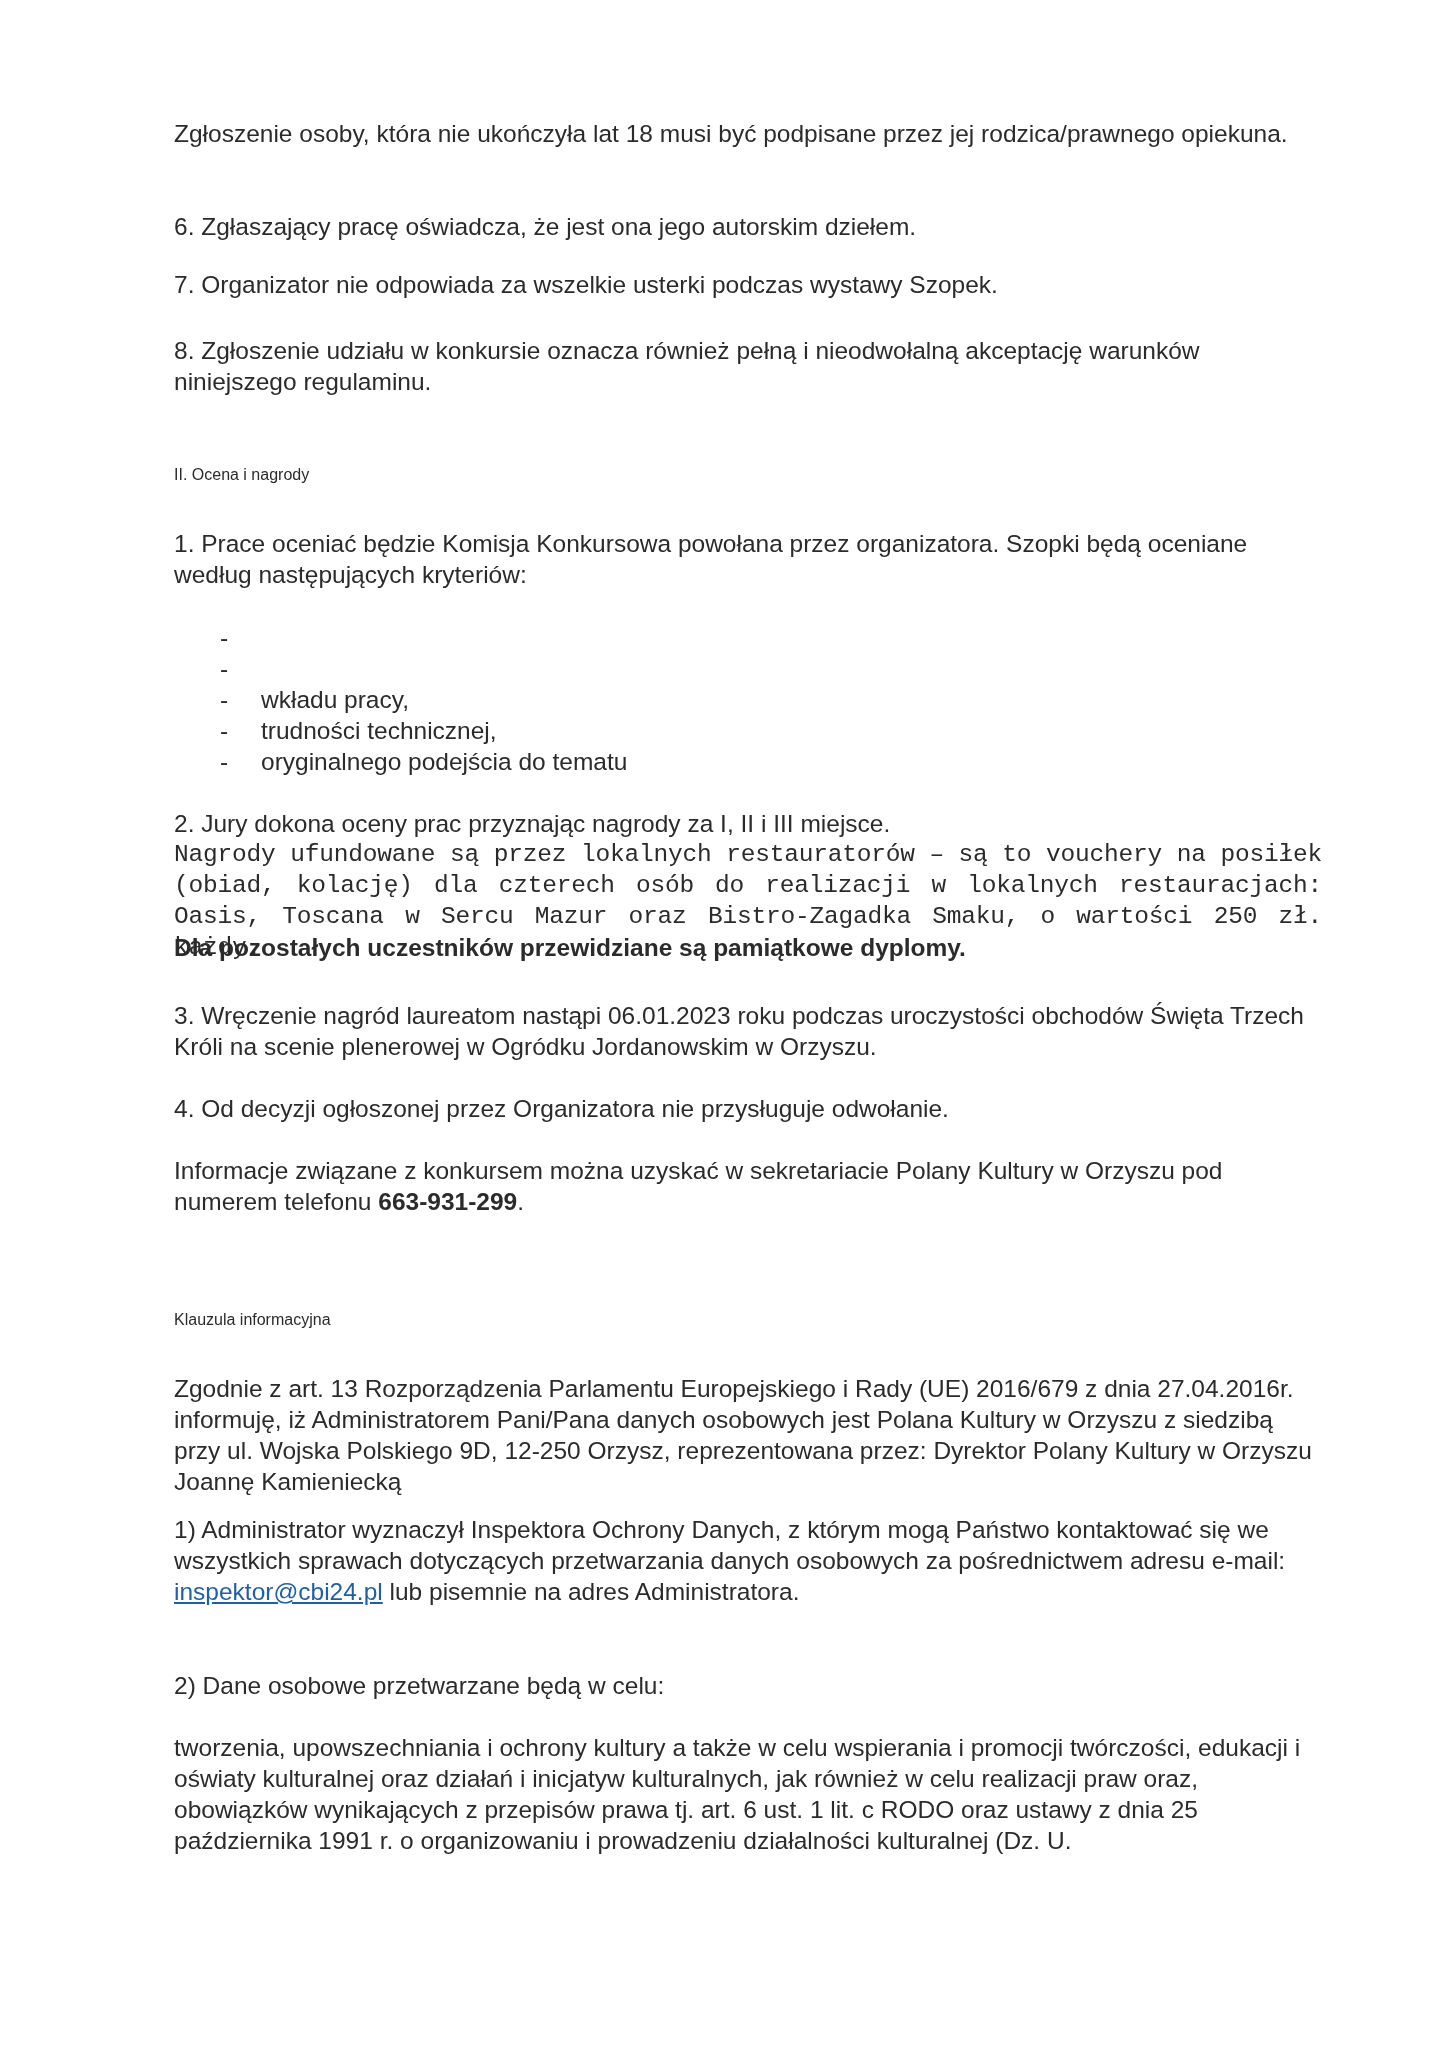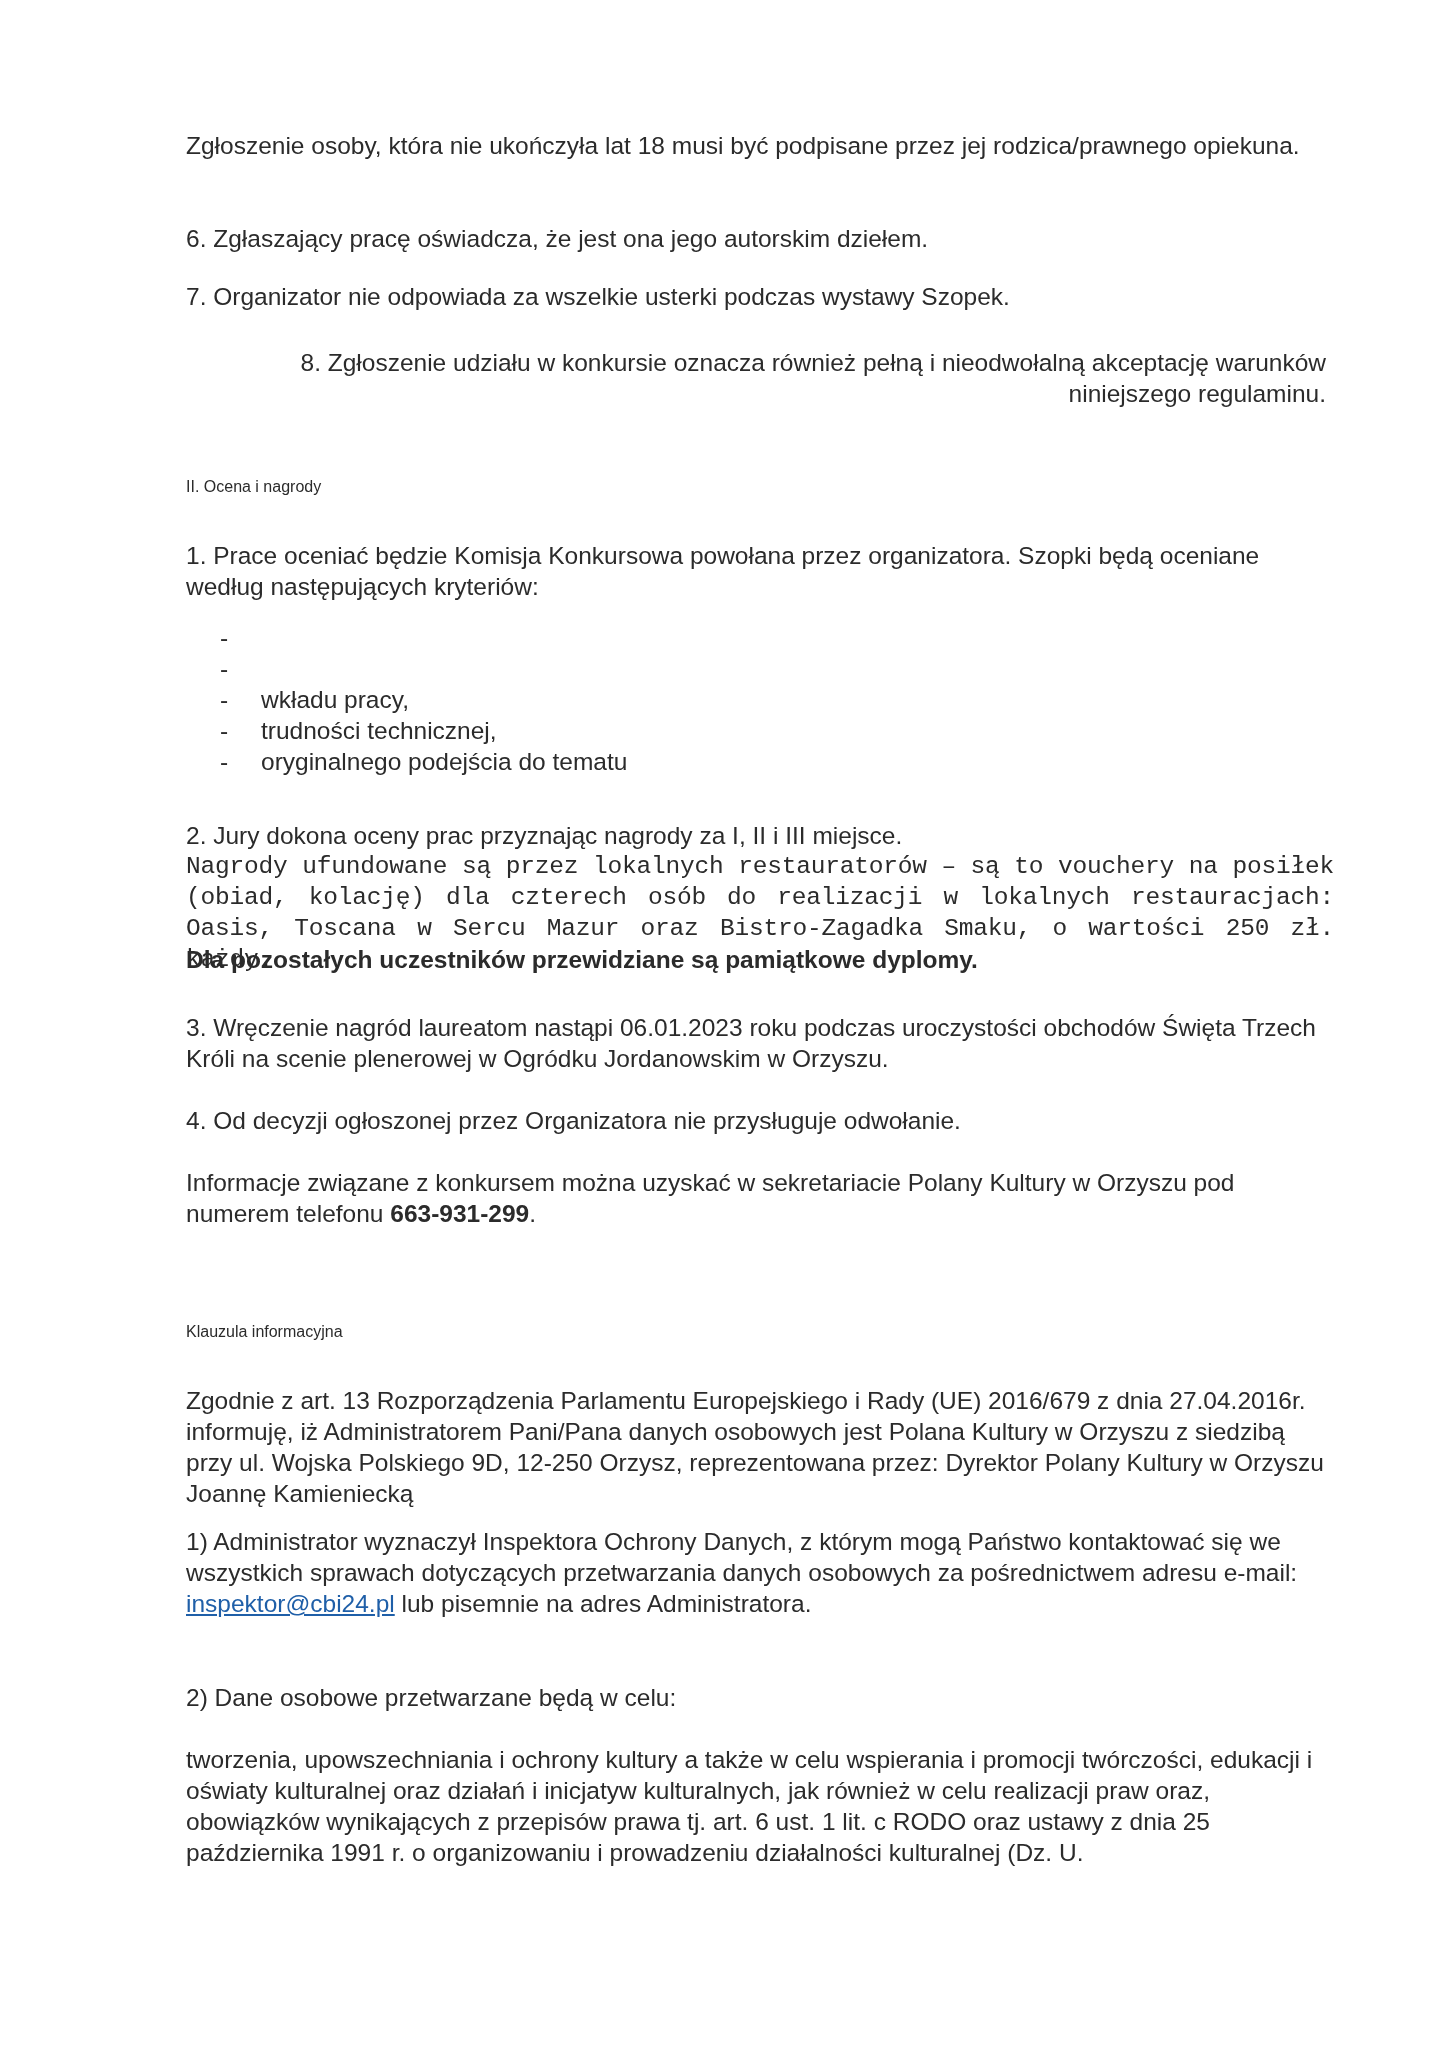--- a/index.html
+++ b/index.html
@@ -4,39 +4,39 @@
 <style>
   html, body { margin: 0; padding: 0; background: #ffffff; }
   body {
     width: 1448px; height: 2048px; position: relative; overflow: hidden;
     font-family: "Liberation Sans", sans-serif;
     color: #2b2b2b;
     font-size: 24.5px;
     line-height: 31px;
   }
   .page { position: absolute; left: 174px; top: 0; width: 1150px; }
-  .blk { position: absolute; left: 0; width: 1150px; margin: 12px; }
+  .blk { position: absolute; left: 0; width: 1150px; margin: 0; }
   .just { text-align: justify; text-align-last: left; }
   .bold { font-weight: bold; }
   .heading { font-weight: normal; font-size: 16px; }
   ul.crit { list-style: none; margin: 0; padding: 0; }
   ul.crit li { position: relative; padding-left: 87px; height: 31px; }
   ul.crit li .dash { position: absolute; left: 46px; top: 0; }
   a.mail { color: #1f5fa8; text-decoration: underline; }
 </style>
 </head>
 <body>
 
 <div class="page">
 
   <p class="blk just" style="top:118px; width:1148px;">Zgłoszenie osoby, która nie ukończyła lat 18 musi być podpisane przez jej rodzica/prawnego opiekuna.</p>
 
   <p class="blk" style="top:211px;">6. Zgłaszający pracę oświadcza, że jest ona jego autorskim dziełem.</p>
   <p class="blk" style="top:269px;">7. Organizator nie odpowiada za wszelkie usterki podczas wystawy Szopek.</p>
-  <p class="blk" style="top:335px; width:1140px;text-align:right;">8. Zgłoszenie udziału w konkursie oznacza również pełną i nieodwołalną akceptację warunków niniejszego regulaminu.</p>
+  <p class="blk" style="top:335px; width:1140px;">8. Zgłoszenie udziału w konkursie oznacza również pełną i nieodwołalną akceptację warunków niniejszego regulaminu.</p>
 
   <p class="blk heading" style="top:459px;">II. Ocena i nagrody</p>
 
   <p class="blk" style="top:528px; width:1080px;">1. Prace oceniać będzie Komisja Konkursowa powołana przez organizatora. Szopki będą oceniane według następujących kryteriów:</p>
 
   <ul class="blk crit" style="top:622px;">
     <li><span class="dash">-</span></li>
     <li><span class="dash">-</span></li>
     <li><span class="dash">-</span><span>wkładu pracy,</span></li>
     <li><span class="dash">-</span><span>trudności technicznej,</span></li>

